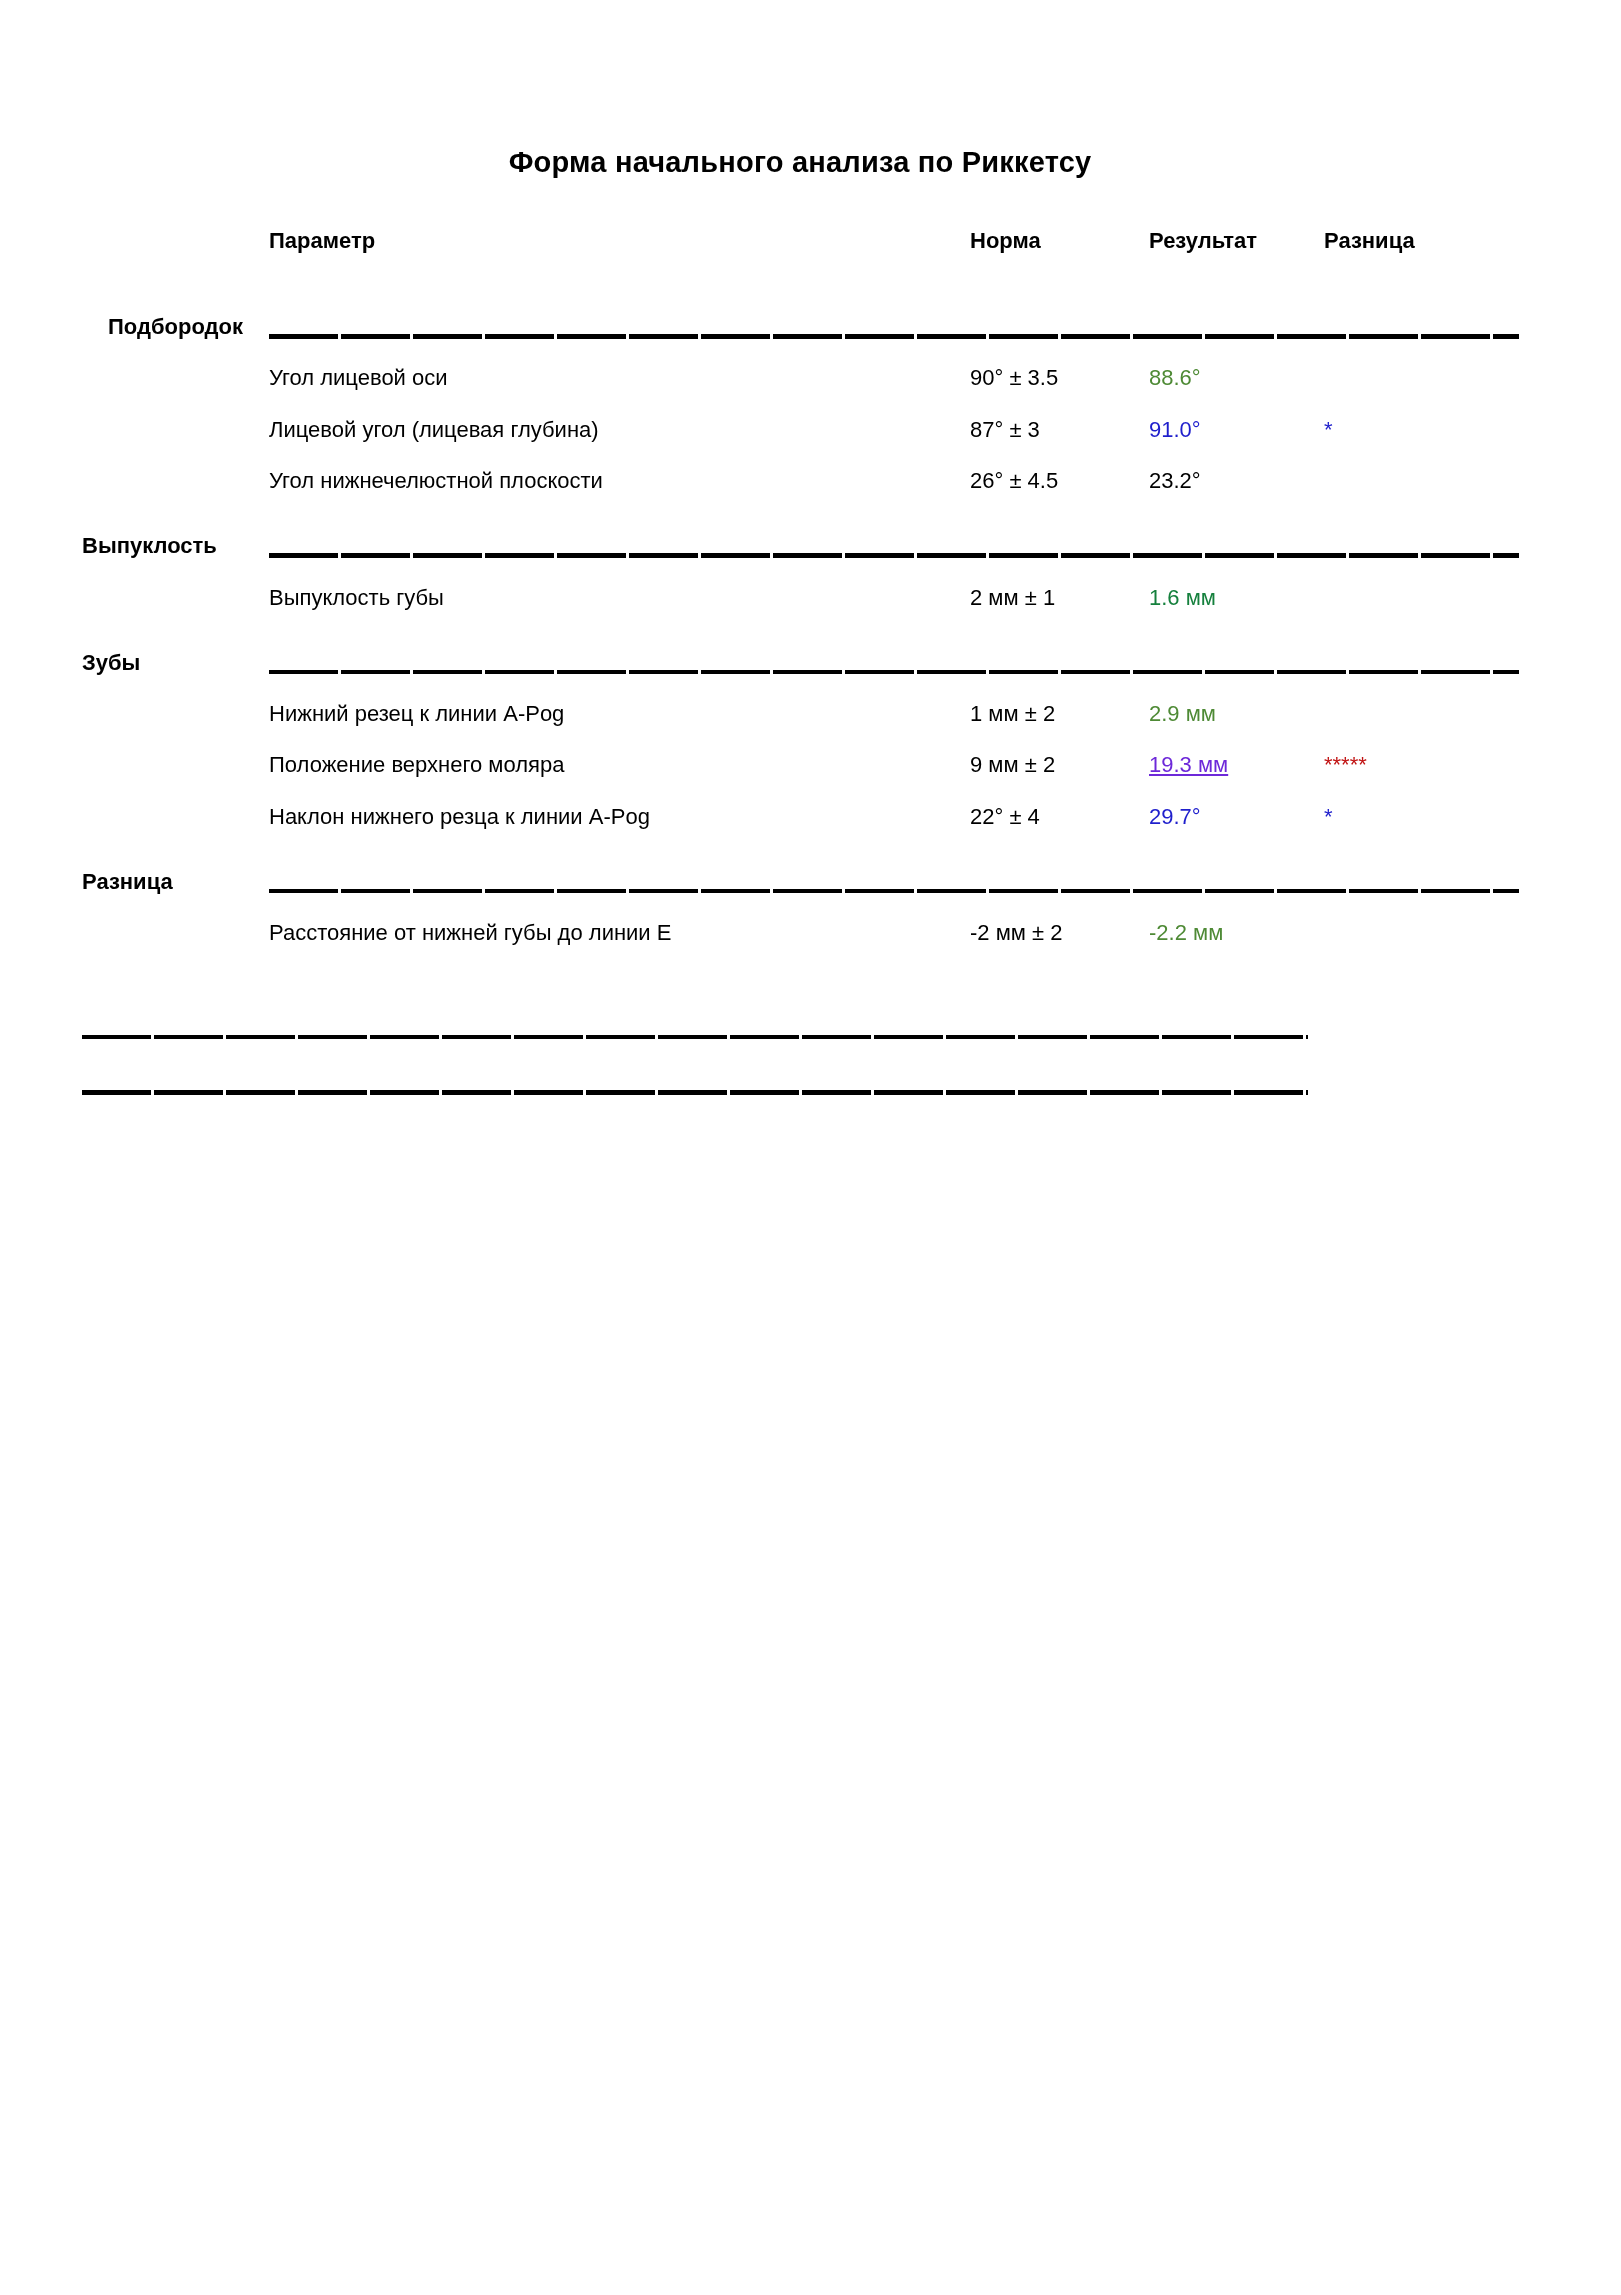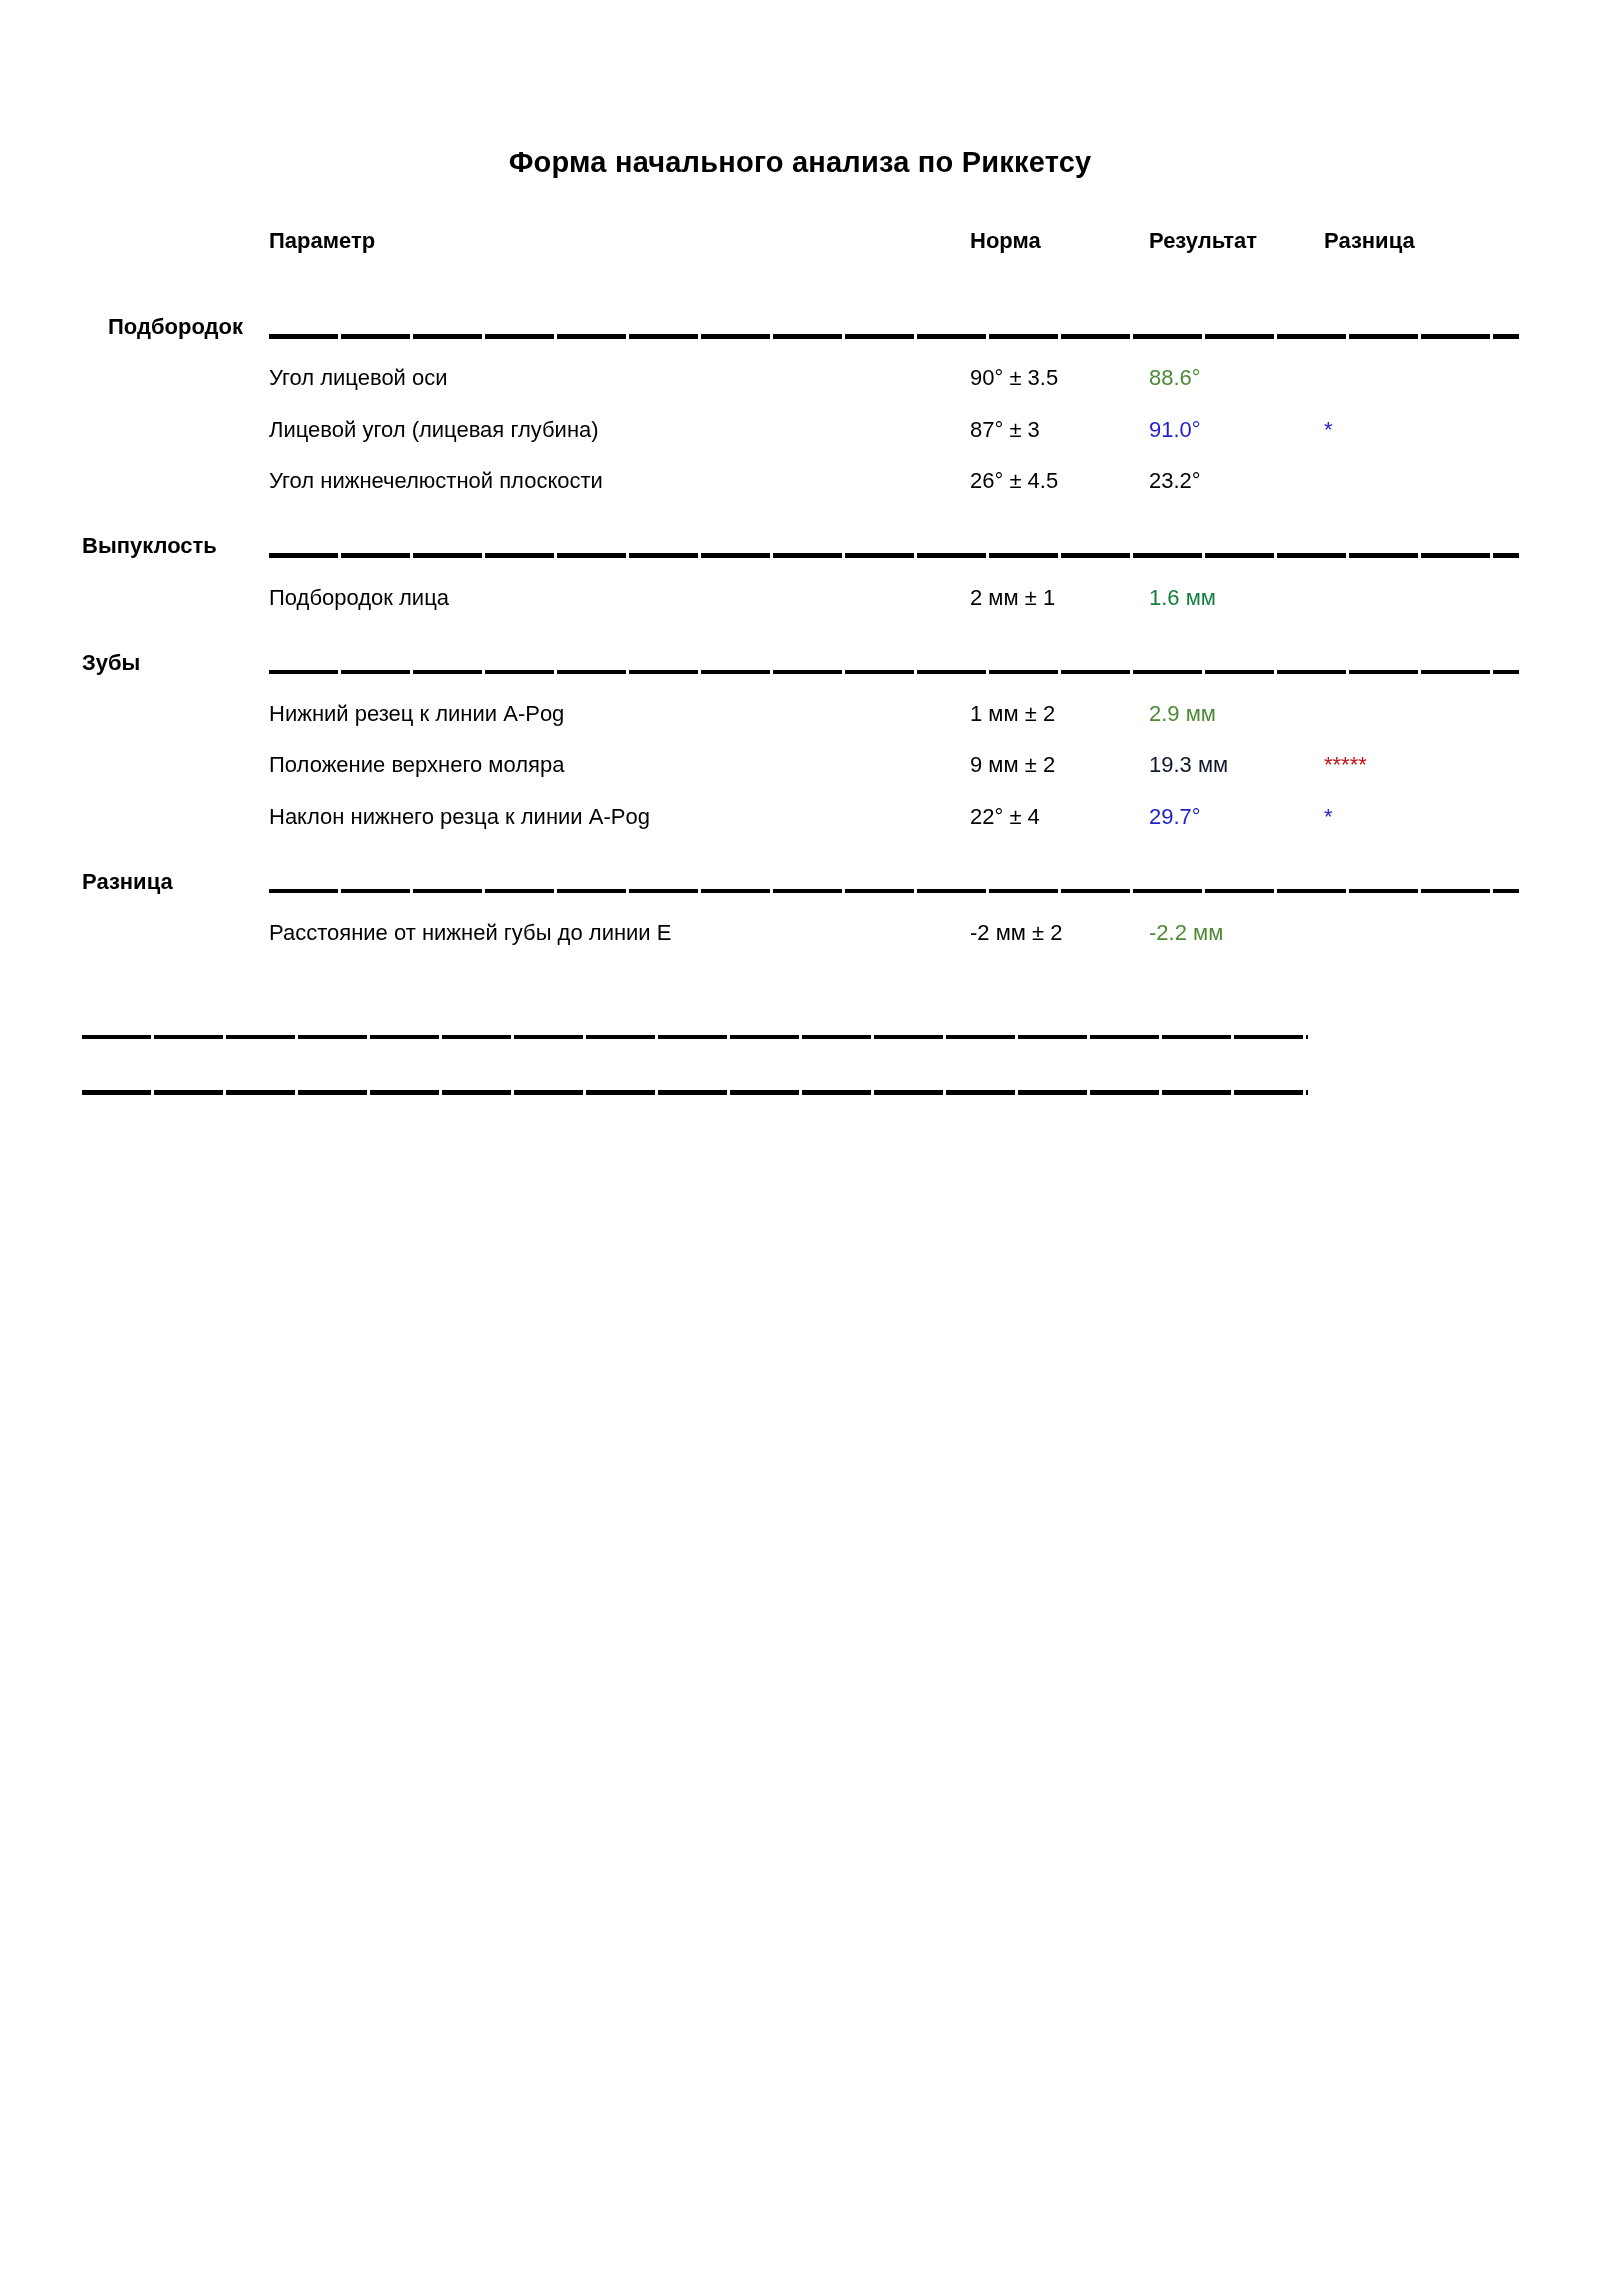--- a/index.html
+++ b/index.html
@@ -106,42 +106,42 @@
     <div class="cell" style="color: #000000;">23.2°</div>
     <div class="cell"></div>
   </div>
 
   <div class="grid-row section-head">
     <div class="section-label">Выпуклость</div>
     <div class="section-line"></div>
   </div>
   <div class="grid-row row">
     <div class="cell"></div>
-    <div class="cell">Подбородок лица</div>
+    <div class="cell">Выпуклость губы</div>
     <div class="cell">2 мм ± 1</div>
     <div class="cell" style="color: #15803d;">1.6 мм</div>
     <div class="cell"></div>
   </div>
 
   <div class="grid-row section-head">
     <div class="section-label">Зубы</div>
     <div class="section-line"></div>
   </div>
   <div class="grid-row row">
     <div class="cell"></div>
     <div class="cell">Нижний резец к линии A-Pog</div>
     <div class="cell">1 мм ± 2</div>
     <div class="cell" style="color: rgb(78, 138, 53);">2.9 мм</div>
     <div class="cell"></div>
   </div>
   <div class="grid-row row">
     <div class="cell"></div>
     <div class="cell">Положение верхнего моляра</div>
     <div class="cell">9 мм ± 2</div>
-    <div class="cell" style="color: #0f172a;">19.3 мм</div>
+    <div class="cell" style="color: #6d28d9; text-decoration: underline;">19.3 мм</div>
     <div class="cell" style="color: rgb(193, 20, 20);">*****</div>
   </div>
   <div class="grid-row row">
     <div class="cell"></div>
     <div class="cell">Наклон нижнего резца к линии A-Pog</div>
     <div class="cell">22° ± 4</div>
     <div class="cell" style="color: rgb(31, 31, 204);">29.7°</div>
     <div class="cell" style="color: rgb(31, 31, 204);">*</div>
   </div>
 

